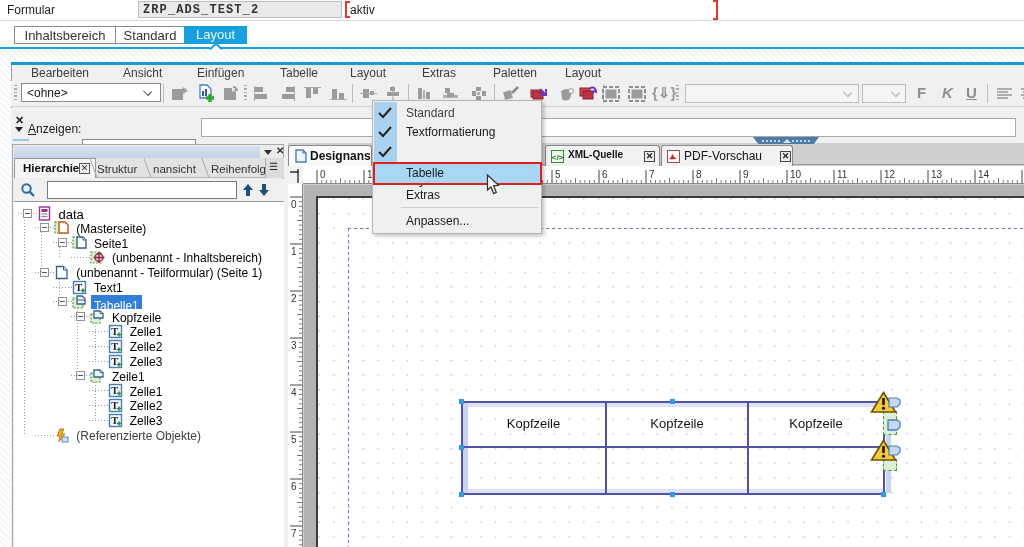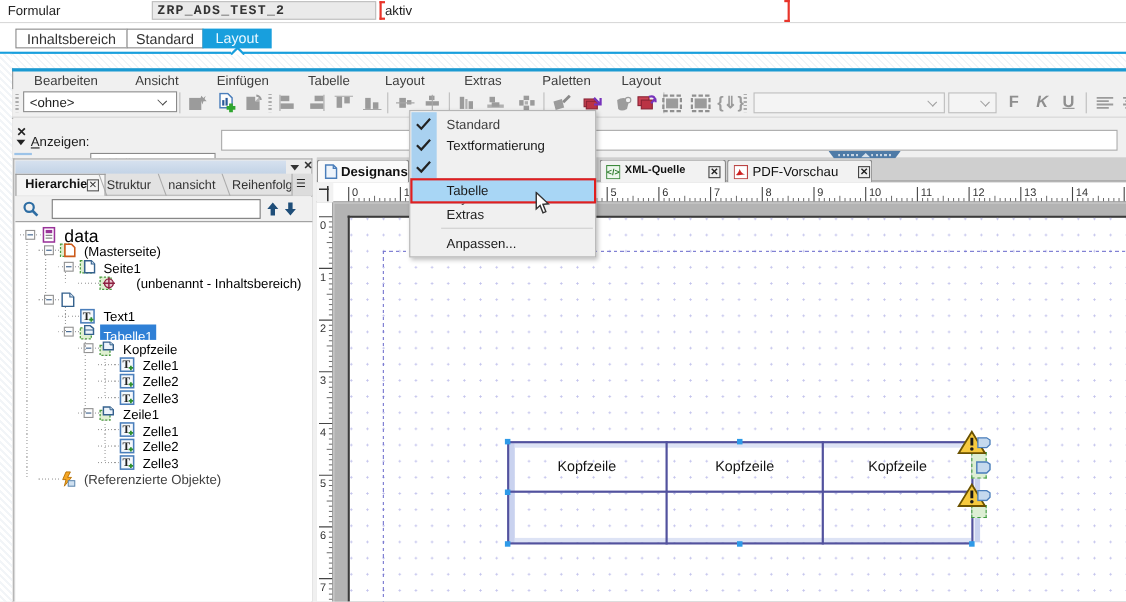--- a/index.html
+++ b/index.html
@@ -227,21 +227,21 @@
   <div id="tree" class="abs" style="left:1px;top:56px;width:270px;height:346px;background:#fff;border-top:1px solid #9a9a9a;font-size:12px;color:#000;">
       <div class="abs" style="left:3.5px;top:10.5px;width:19px;height:1px;background:repeating-linear-gradient(90deg,#9a9a9a 0,#9a9a9a 1px,transparent 1px,transparent 3px);"></div>
       <div class="abs" style="left:8.5px;top:6.5px;width:9px;height:9px;background:#fdfdfd;border:1px solid #919191;"></div>
       <div class="abs" style="left:10.5px;top:10.5px;width:5px;height:1px;background:#3a5f8a;"></div>
       <div class="abs" style="left:22.5px;top:3.5px;width:15px;height:15px;"><svg width="15" height="15" viewBox="0 0 15 15">
           <rect x="2.5" y="1" width="10" height="13" fill="#fff" stroke="#993399" stroke-width="1.4"></rect>
           <rect x="4.5" y="3" width="6" height="3" fill="#993399"></rect>
           <line x1="4.5" y1="8" x2="10.5" y2="8" stroke="#888" stroke-width="1.2"></line>
           <line x1="4.5" y1="10.5" x2="10.5" y2="10.5" stroke="#888" stroke-width="1.2"></line>
         </svg></div>
-      <div class="abs txt" style="left:44.5px;top:5px;font-size:16px;color:#000;">data</div>
+      <div class="abs txt" style="left:44.5px;top:5px;font-size:13px;color:#000;">data</div>
       <div class="abs" style="left:21.299999999999997px;top:25.3px;width:19px;height:1px;background:repeating-linear-gradient(90deg,#9a9a9a 0,#9a9a9a 1px,transparent 1px,transparent 3px);"></div>
       <div class="abs" style="left:26.299999999999997px;top:21.3px;width:9px;height:9px;background:#fdfdfd;border:1px solid #919191;"></div>
       <div class="abs" style="left:28.299999999999997px;top:25.3px;width:5px;height:1px;background:#3a5f8a;"></div>
       <div class="abs" style="left:40.3px;top:18.3px;width:15px;height:15px;"><svg width="15" height="15" viewBox="0 0 15 15">
           <rect x="1" y="2" width="10" height="11" fill="#dff0d0" stroke="#4a9b3f" stroke-width="1.2" stroke-dasharray="2,1.4"></rect>
           <path d="M5 2 H11 L14 5 V13 H5 Z" fill="#fff" stroke="#cc5a1a" stroke-width="1.5"></path>
         </svg></div>
       <div class="abs txt" style="left:62.3px;top:19.8px;font-size:12px;color:#000;">(Masterseite)</div>
       <div class="abs" style="left:39.099999999999994px;top:40.1px;width:19px;height:1px;background:repeating-linear-gradient(90deg,#9a9a9a 0,#9a9a9a 1px,transparent 1px,transparent 3px);"></div>
       <div class="abs" style="left:44.099999999999994px;top:36.1px;width:9px;height:9px;background:#fdfdfd;border:1px solid #919191;"></div>
@@ -251,28 +251,29 @@
           <path d="M5 2 H11 L14 5 V13 H5 Z" fill="#fff" stroke="#35618d" stroke-width="1.4"></path>
           <path d="M11 2 L11 5 L14 5" fill="#cfe0f0" stroke="#35618d" stroke-width="1"></path>
         </svg></div>
       <div class="abs txt" style="left:80.1px;top:34.6px;font-size:12px;color:#000;text-align:right;">Seite1</div>
       <div class="abs" style="left:56.900000000000006px;top:54.900000000000006px;width:19px;height:1px;background:repeating-linear-gradient(90deg,#9a9a9a 0,#9a9a9a 1px,transparent 1px,transparent 3px);"></div>
       <div class="abs" style="left:75.9px;top:47.900000000000006px;width:15px;height:15px;"><svg width="15" height="15" viewBox="0 0 15 15">
           <rect x="1" y="2" width="10" height="11" fill="#dff0d0" stroke="#4a9b3f" stroke-width="1.2" stroke-dasharray="2,1.4"></rect>
           <circle cx="9" cy="7.5" r="4" fill="#e8c8d0" stroke="#8d2040" stroke-width="1.3"></circle>
           <path d="M3.5 7.5 H14.5 M9 2 V13" stroke="#8d2040" stroke-width="1.3"></path>
         </svg></div>
-      <div class="abs txt" style="left:97.9px;top:49.400000000000006px;font-size:12px;color:#000;margin-left:12px;">(unbenannt - Inhaltsbereich)</div>
+      <div class="abs txt" style="left:97.9px;top:49.400000000000006px;font-size:12px;color:#000;">(unbenannt - Inhaltsbereich)</div>
       <div class="abs" style="left:21.299999999999997px;top:69.7px;width:19px;height:1px;background:repeating-linear-gradient(90deg,#9a9a9a 0,#9a9a9a 1px,transparent 1px,transparent 3px);"></div>
       <div class="abs" style="left:26.299999999999997px;top:65.7px;width:9px;height:9px;background:#fdfdfd;border:1px solid #919191;"></div>
       <div class="abs" style="left:28.299999999999997px;top:69.7px;width:5px;height:1px;background:#3a5f8a;"></div>
       <div class="abs" style="left:40.3px;top:62.7px;width:15px;height:15px;"><svg width="15" height="15" viewBox="0 0 15 15">
           <path d="M2.5 1.5 H9.5 L13 5 V13.5 H2.5 Z" fill="#fff" stroke="#35618d" stroke-width="1.3"></path>
           <path d="M9.5 1.5 L9.5 5 L13 5" fill="#dce8f4" stroke="#35618d" stroke-width="1"></path>
         </svg></div>
+      <div class="abs txt" style="left:62.3px;top:64.2px;font-size:12px;color:#000;">(unbenannt - Teilformular) (Seite 1)</div>
       <div class="abs" style="left:39.099999999999994px;top:84.5px;width:19px;height:1px;background:repeating-linear-gradient(90deg,#9a9a9a 0,#9a9a9a 1px,transparent 1px,transparent 3px);"></div>
       <div class="abs" style="left:58.099999999999994px;top:77.5px;width:15px;height:15px;"><svg width="15" height="15" viewBox="0 0 15 15">
           <rect x="1.5" y="1.5" width="12" height="12" fill="#f4f8fc" stroke="#4a7ebb" stroke-width="1.4"></rect>
           <text x="6.8" y="11" font-size="10.5" font-weight="bold" font-family="Liberation Serif" fill="#222" text-anchor="middle">T</text>
           <path d="M11 8.5 V12.5 M9 10.5 H13" stroke="#2f8f2f" stroke-width="1.6"></path>
         </svg></div>
       <div class="abs txt" style="left:80.1px;top:79px;font-size:12px;color:#000;">Text1</div>
       <div class="abs" style="left:39.099999999999994px;top:99.30000000000001px;width:19px;height:1px;background:repeating-linear-gradient(90deg,#9a9a9a 0,#9a9a9a 1px,transparent 1px,transparent 3px);"></div>
       <div class="abs" style="left:44.099999999999994px;top:95.30000000000001px;width:9px;height:9px;background:#fdfdfd;border:1px solid #919191;"></div>
       <div class="abs" style="left:46.099999999999994px;top:99.30000000000001px;width:5px;height:1px;background:#3a5f8a;"></div>

